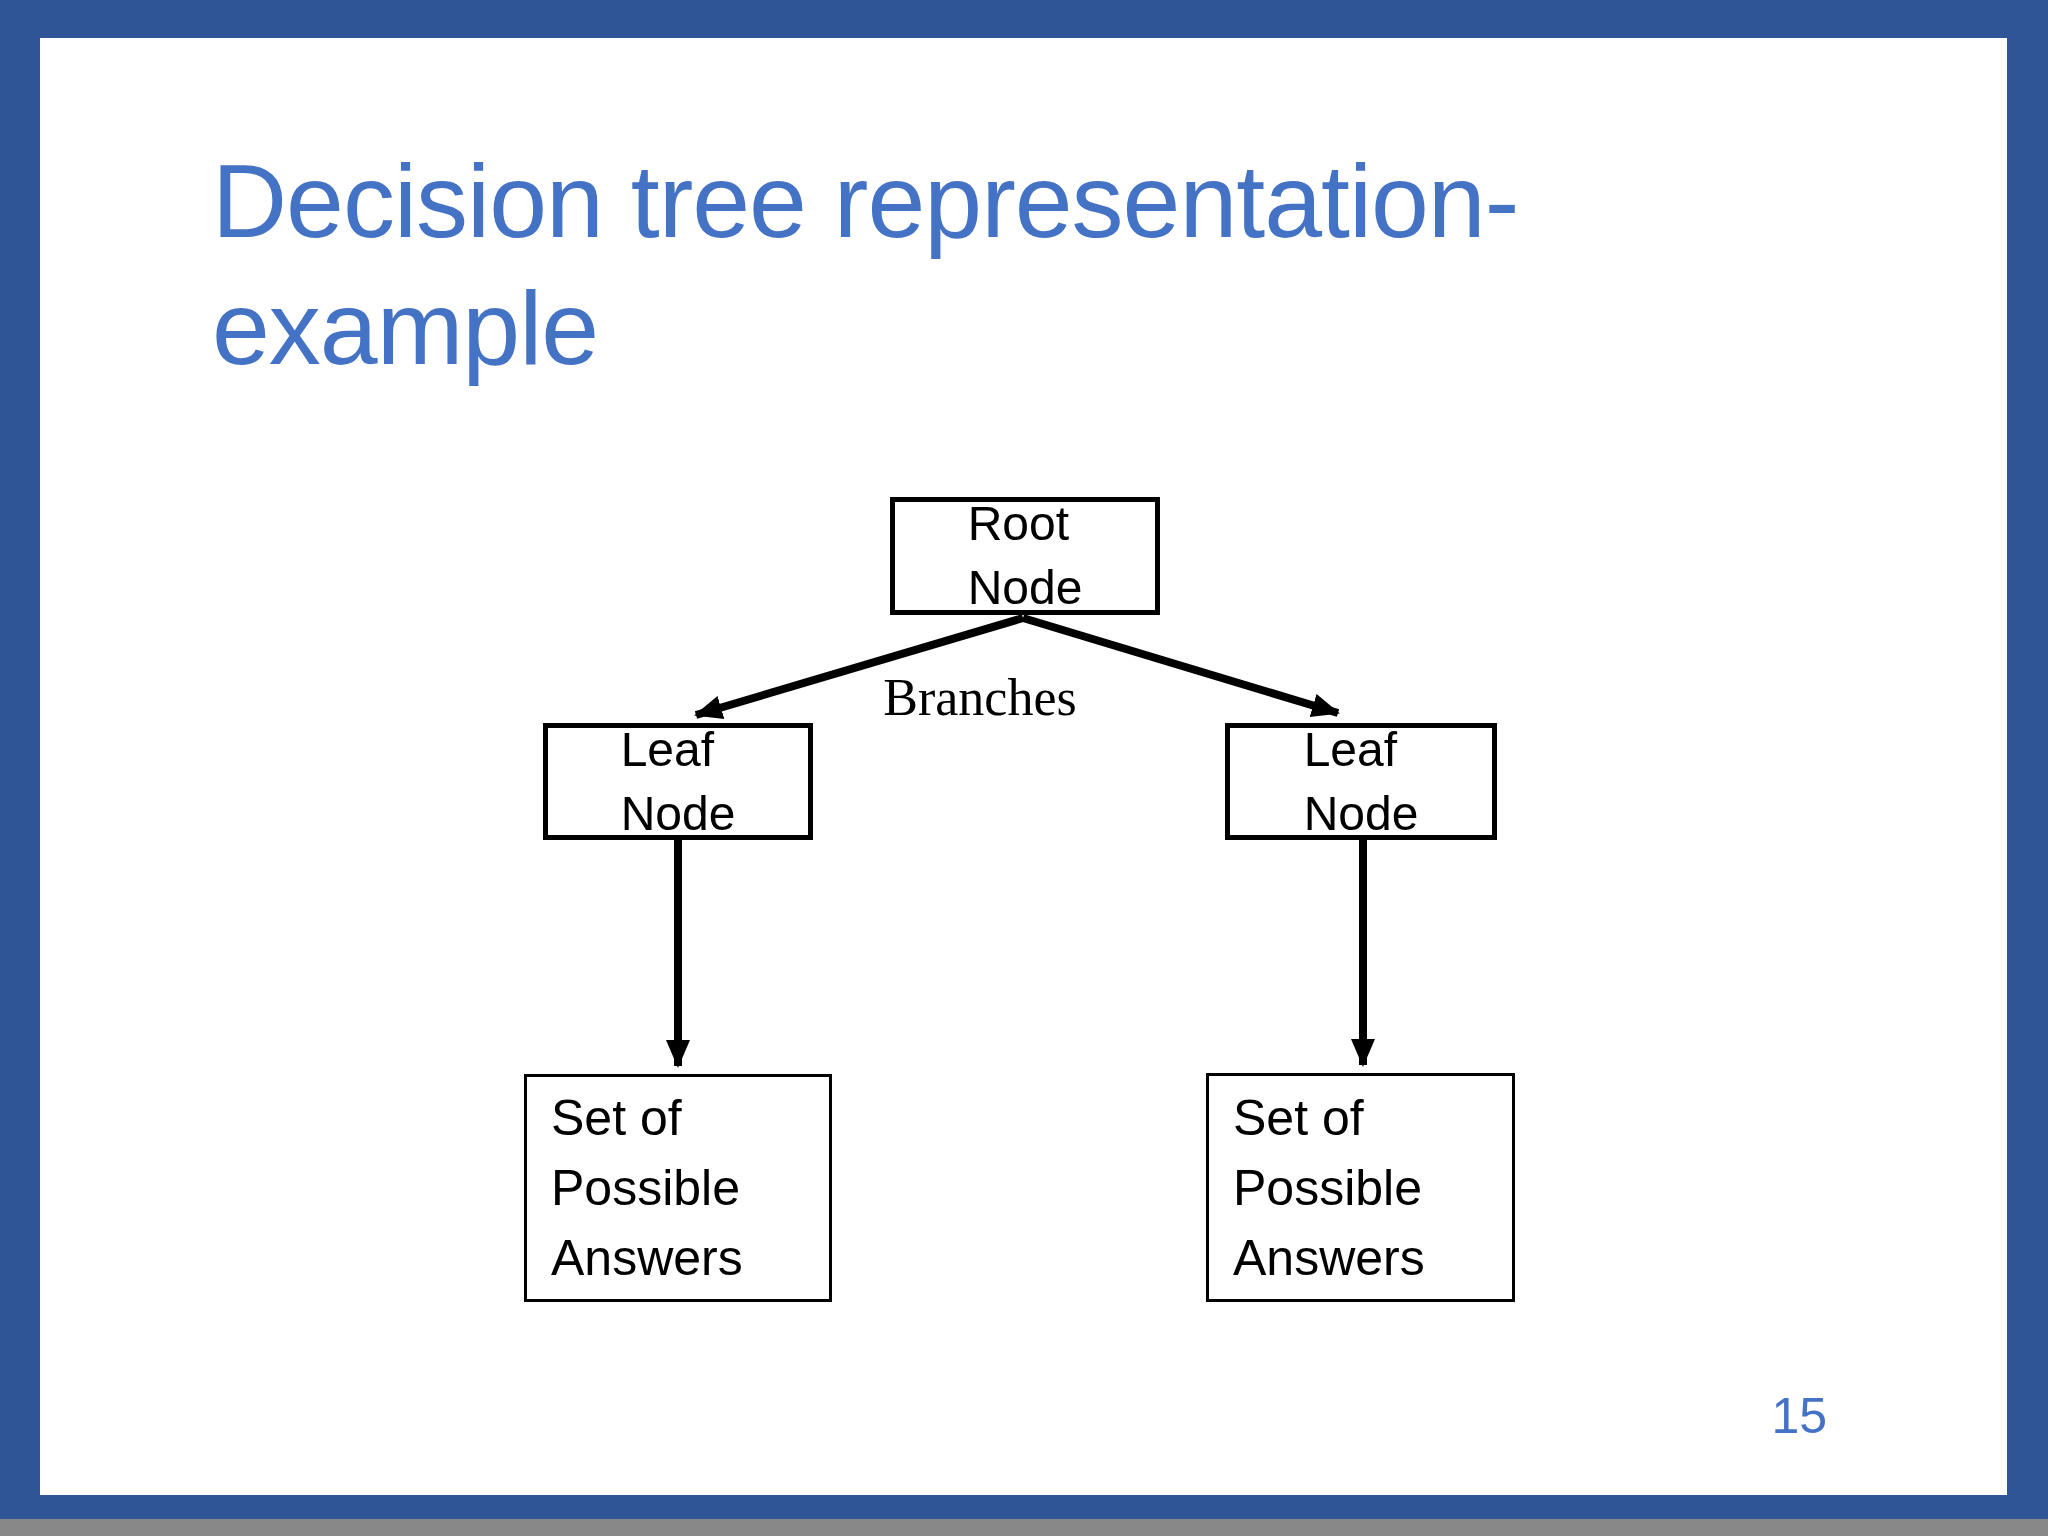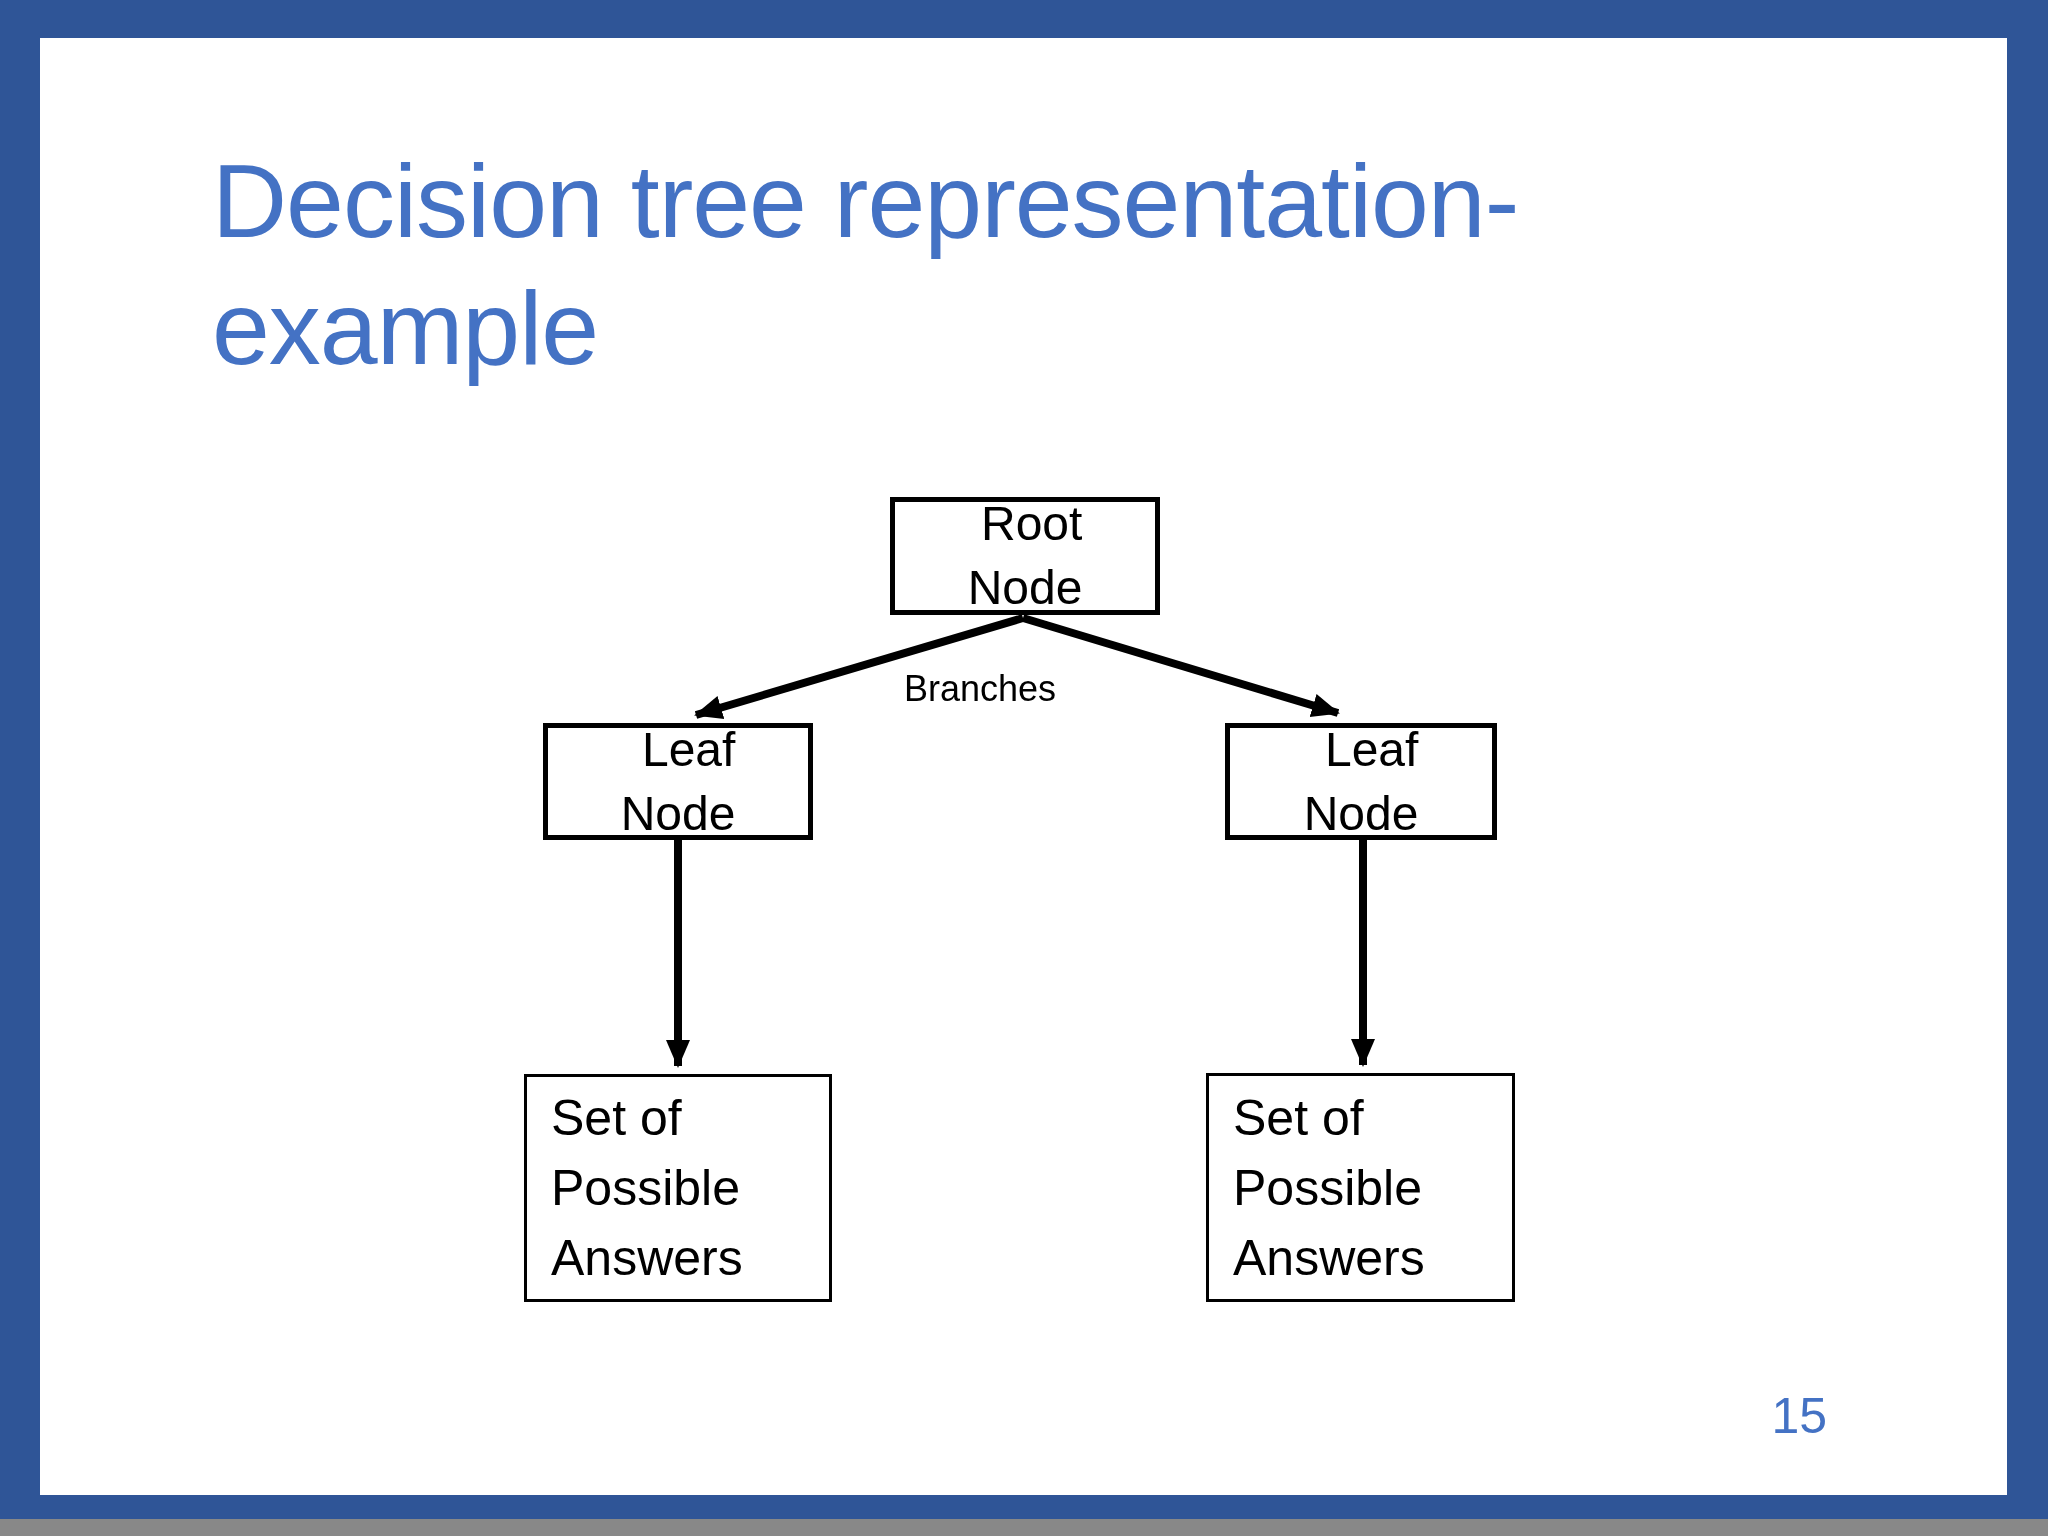--- a/index.html
+++ b/index.html
@@ -31,21 +31,21 @@
     white-space: pre-line;
     font-weight: 400;
   }
   .node-box {
     position: absolute;
     background: #ffffff;
     border: 5px solid #000000;
     display: flex;
     align-items: center;
     justify-content: center;
-    text-align: right;
+    text-align: left;
     font-size: 48px;
     line-height: 64px;
     color: #000000;
     white-space: pre-line;
     box-sizing: border-box;
   }
   .root-box  { left: 850px; top: 459px; width: 270px; height: 118px; }
   .leaf-box-left  { left: 503px; top: 685px; width: 270px; height: 117px; }
   .leaf-box-right { left: 1185px; top: 685px; width: 272px; height: 117px; }
   .answers-box {
@@ -64,22 +64,23 @@
     box-sizing: border-box;
   }
   .answers-box-left  { left: 484px; top: 1036px; width: 308px; height: 228px; }
   .answers-box-right { left: 1166px; top: 1035px; width: 309px; height: 229px; }
   .branches-label {
     position: absolute;
     left: 790px;
     top: 630px;
     width: 300px;
     text-align: center;
-    font-size: 36px;
+    font-size: 52px;
     color: #000000;
+    font-family: Liberation Serif, serif;
   }
   .arrows-svg {
     position: absolute;
     left: 0; top: 0;
     width: 1967px;
     height: 1457px;
     pointer-events: none;
   }
   .page-number {
     position: absolute;

